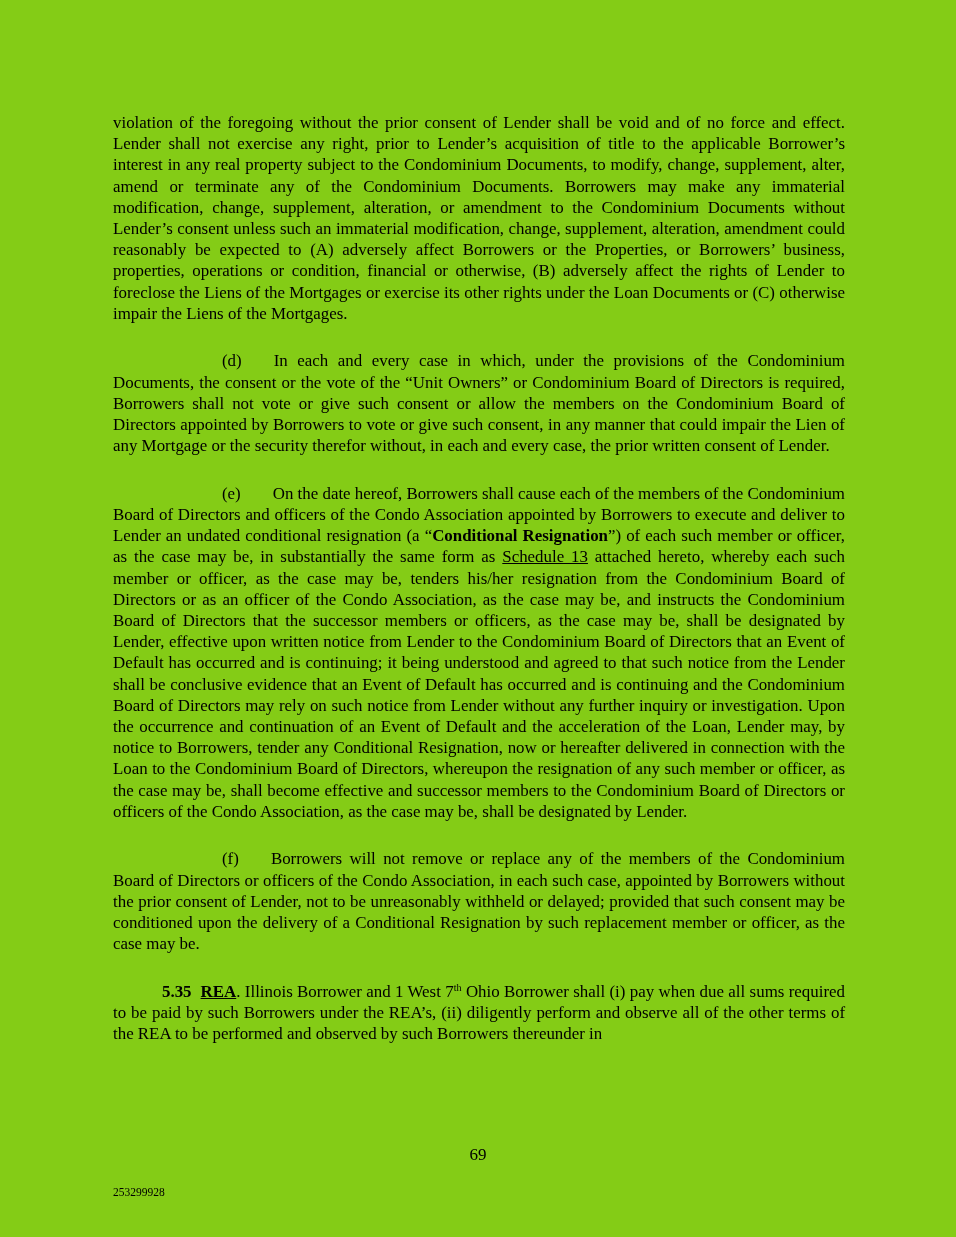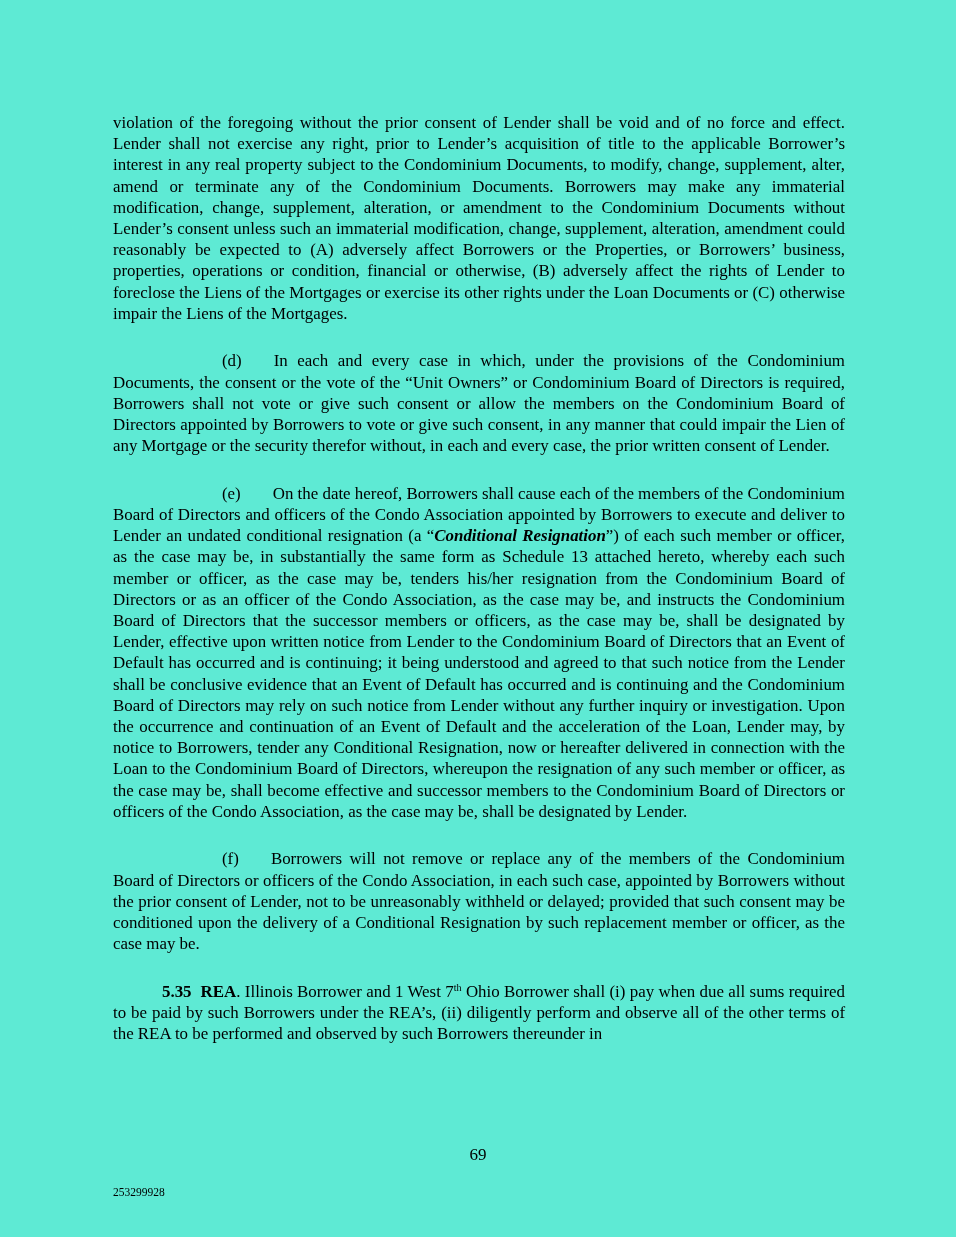--- a/index.html
+++ b/index.html
@@ -4,21 +4,21 @@
 <style>
   html, body {
     margin: 0;
     padding: 0;
     background: #ffffff;
   }
   .page {
     position: relative;
     width: 956px;
     height: 1237px;
-    background: #5eead4;
+    background: #84cc16;
     color: #000000;
     font-family: "Liberation Serif", "DejaVu Serif", serif;
     overflow: hidden;
   }
   .content {
     position: absolute;
     left: 113px;
     top: 112px;
     width: 732px;
   }
@@ -27,22 +27,22 @@
     font-size: 16.9px;
     line-height: 21.2px;
     text-align: justify;
   }
   p.para:last-child { margin-bottom: 0; }
   .indent-none    { text-indent: 0; }
   .indent-letter  { text-indent: 109px; }
   .indent-section { text-indent: 49px; }
   .tab { display: inline-block; }
   .rs-bold      { font-weight: bold; }
-  .rs-italic    { font-style: italic; }
-  .rs-underline { }
+  .rs-italic    { }
+  .rs-underline { text-decoration: underline; }
   .rs-sup {
     vertical-align: super;
     font-size: 10px;
     line-height: 0;
   }
   .page-number {
     position: absolute;
     top: 1144px;
     left: 0;
     width: 100%;

